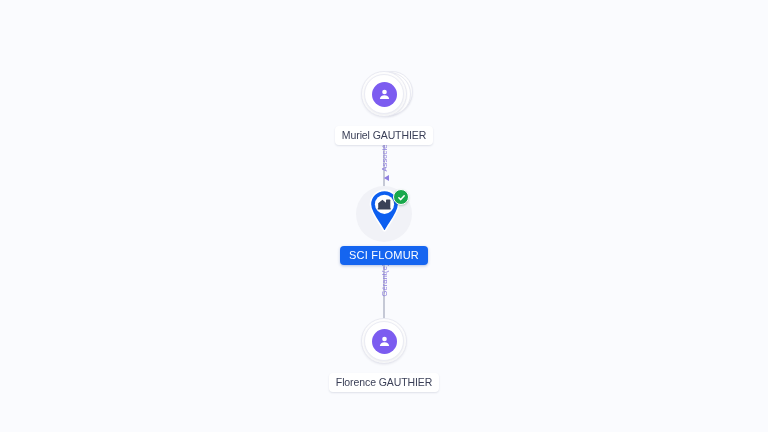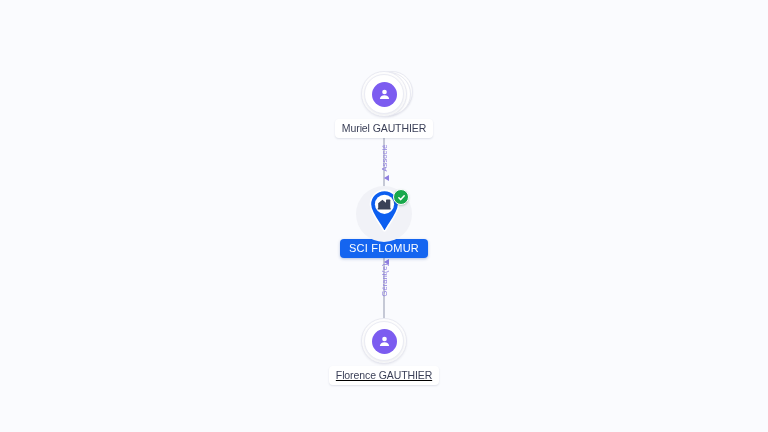--- a/index.html
+++ b/index.html
@@ -22,20 +22,21 @@
     height: 432px;
   }
 
   
   .node {
     position: absolute;
     transform: translate(-50%, 0);
     display: flex;
     flex-direction: column;
     align-items: center;
+    gap: 7px;
   }
 
   
   .person-node { width: 160px; }
 
   .avatar-stack {
     position: relative;
     width: 46px;
     height: 46px;
     display: flex;
@@ -209,21 +210,21 @@
     </div>
     <div class="verified-badge">
       <svg width="9" height="9" viewBox="0 0 24 24" fill="none" stroke="#ffffff" stroke-width="4" stroke-linecap="round" stroke-linejoin="round">
         <path d="M5 12.8 L10 17.6 L19.2 7.2"></path>
       </svg>
     </div>
   </div>
   <div class="company-label">SCI FLOMUR</div>
 </div>
 
-<div class="node person-node" style="left:384px; top:317px;text-decoration:underline;">
+<div class="node person-node" style="left:384px; top:317px;">
   <div class="avatar-stack">
     <div class="avatar-ring r1"></div>
     <div class="avatar-circle">
       <div class="avatar-inner">
         <svg width="15" height="15" viewBox="0 0 24 24" fill="#ffffff">
           <circle cx="12" cy="8" r="3.7"></circle>
           <path d="M4.6 19.2c0-4.1 3.3-6.2 7.4-6.2s7.4 2.1 7.4 6.2z"></path>
         </svg>
       </div>
     </div>

